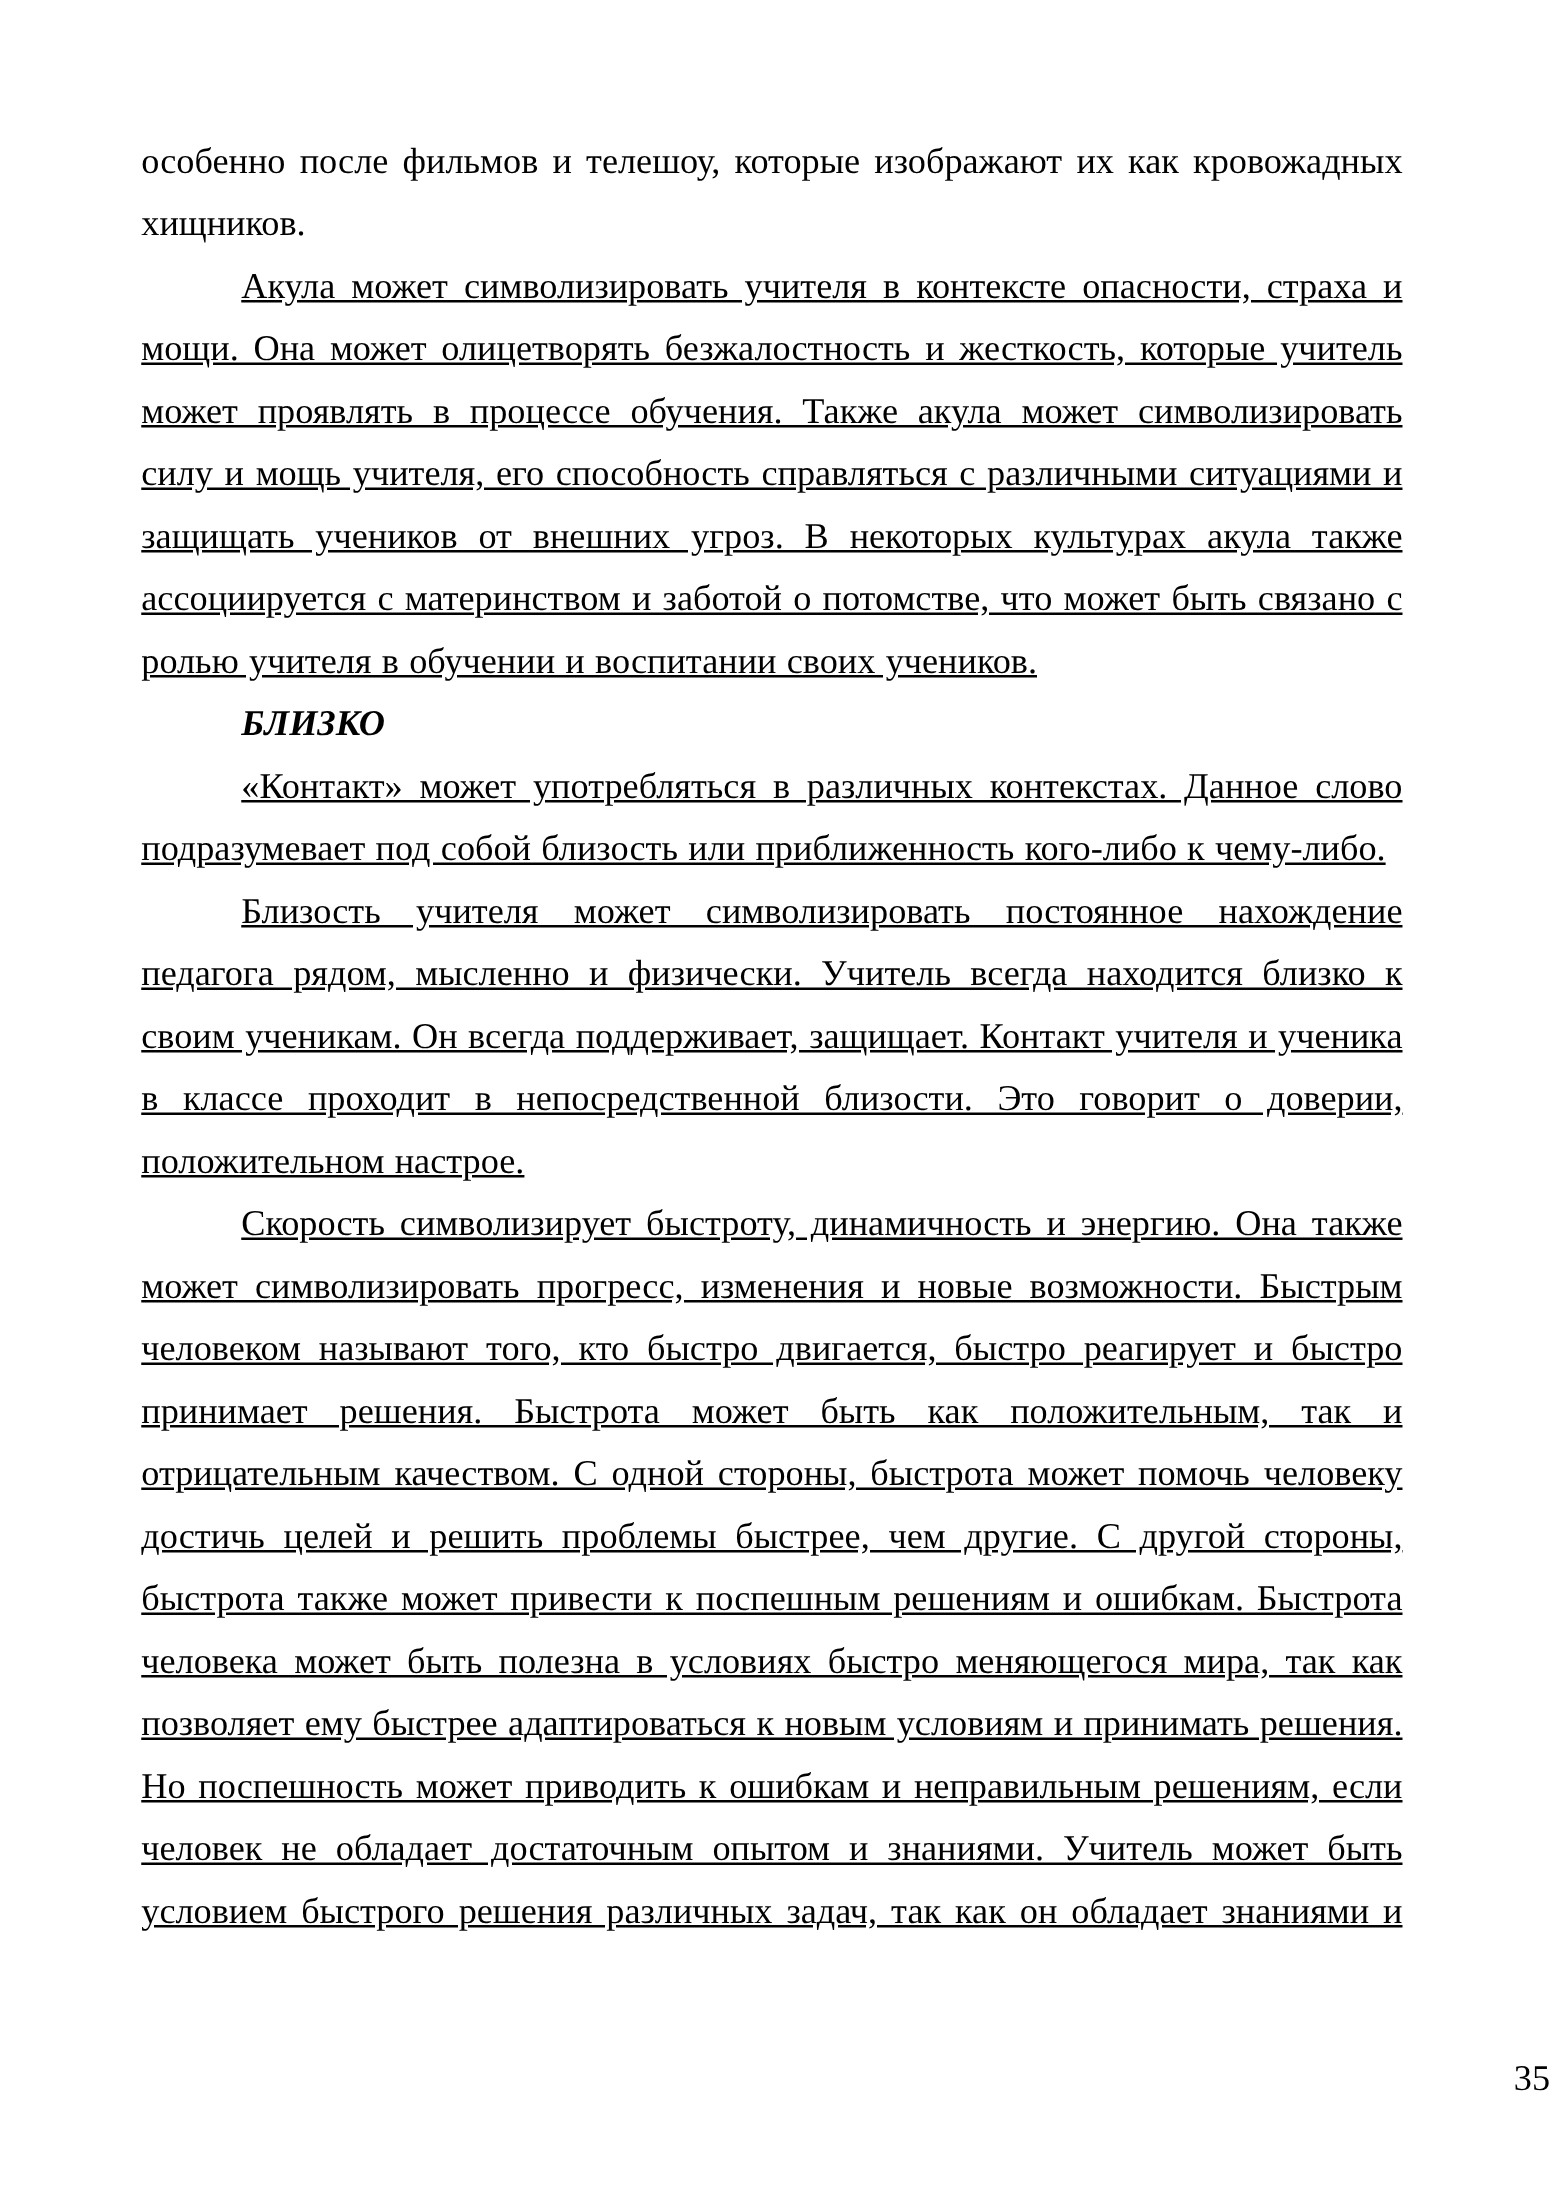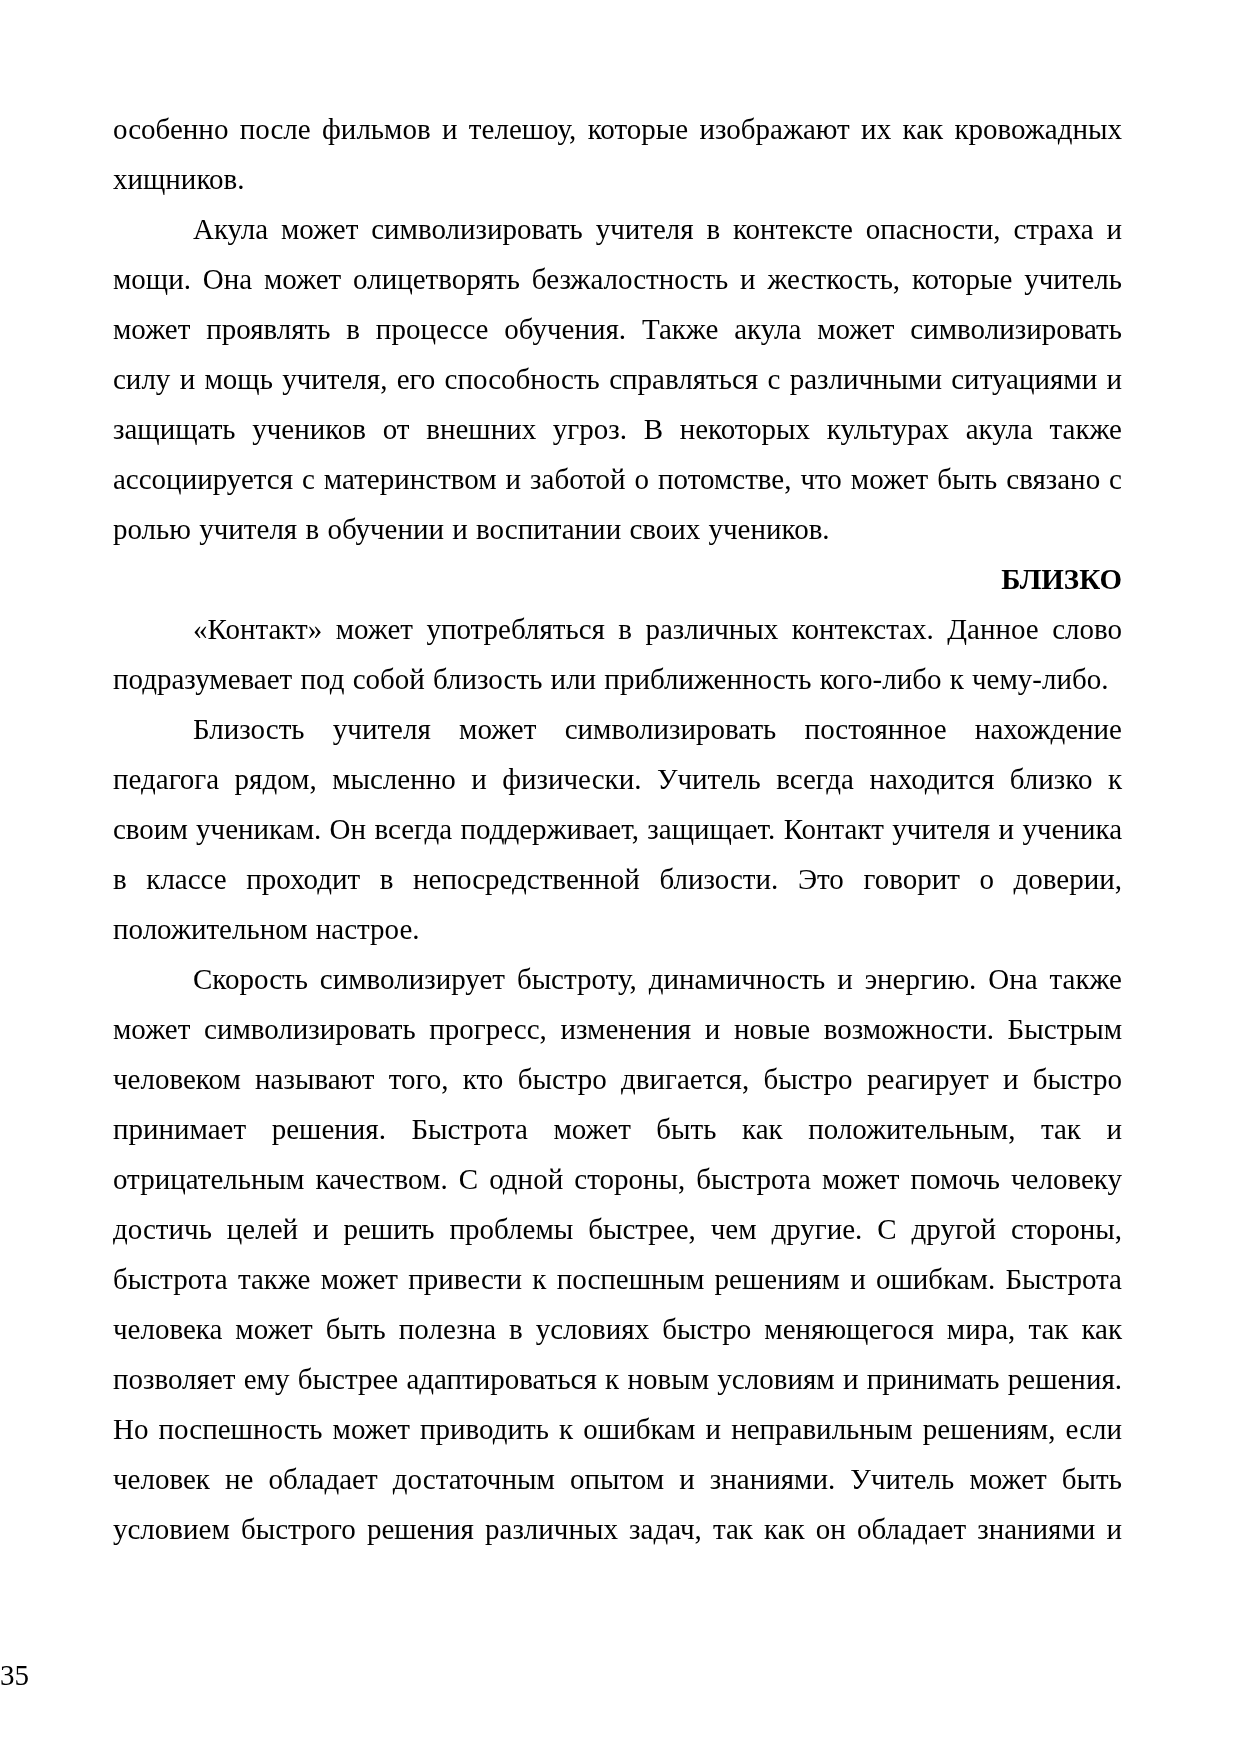--- a/index.html
+++ b/index.html
@@ -24,38 +24,39 @@
   }
   .content p {
     margin: 0;
     font-size: 29px;
     line-height: 50px;
     text-align: justify;
     word-spacing: 1px;
   }
   p.indent {
     text-indent: 80px;
+    text-decoration: underline;
   }
   p.heading {
     font-weight: bold;
-    text-align: right;
+    font-style: italic;
+    text-align: left;
     text-indent: 80px;
   }
   p.continues {
     text-align-last: justify;
   }
   .footer {
     position: absolute;
     top: 1646px;
     left: 0;
     width: 100%;
-    text-align: left;
+    text-align: right;
     font-size: 29px;
     line-height: 34px;
-    margin-top: 12px;
   }
 </style>
 </head>
 <body>
 
 <div class="page">
   <div class="content">
     <p class="body">особенно после фильмов и телешоу, которые изображают их как кровожадных хищников.</p>
     <p class="body indent">Акула может символизировать учителя в контексте опасности, страха и мощи. Она может олицетворять безжалостность и жесткость, которые учитель может проявлять в процессе обучения. Также акула может символизировать силу и мощь учителя, его способность справляться с различными ситуациями и защищать учеников от внешних угроз. В некоторых культурах акула также ассоциируется с материнством и заботой о потомстве, что может быть связано с ролью учителя в обучении и воспитании своих учеников.</p>
     <p class="heading">БЛИЗКО</p>

